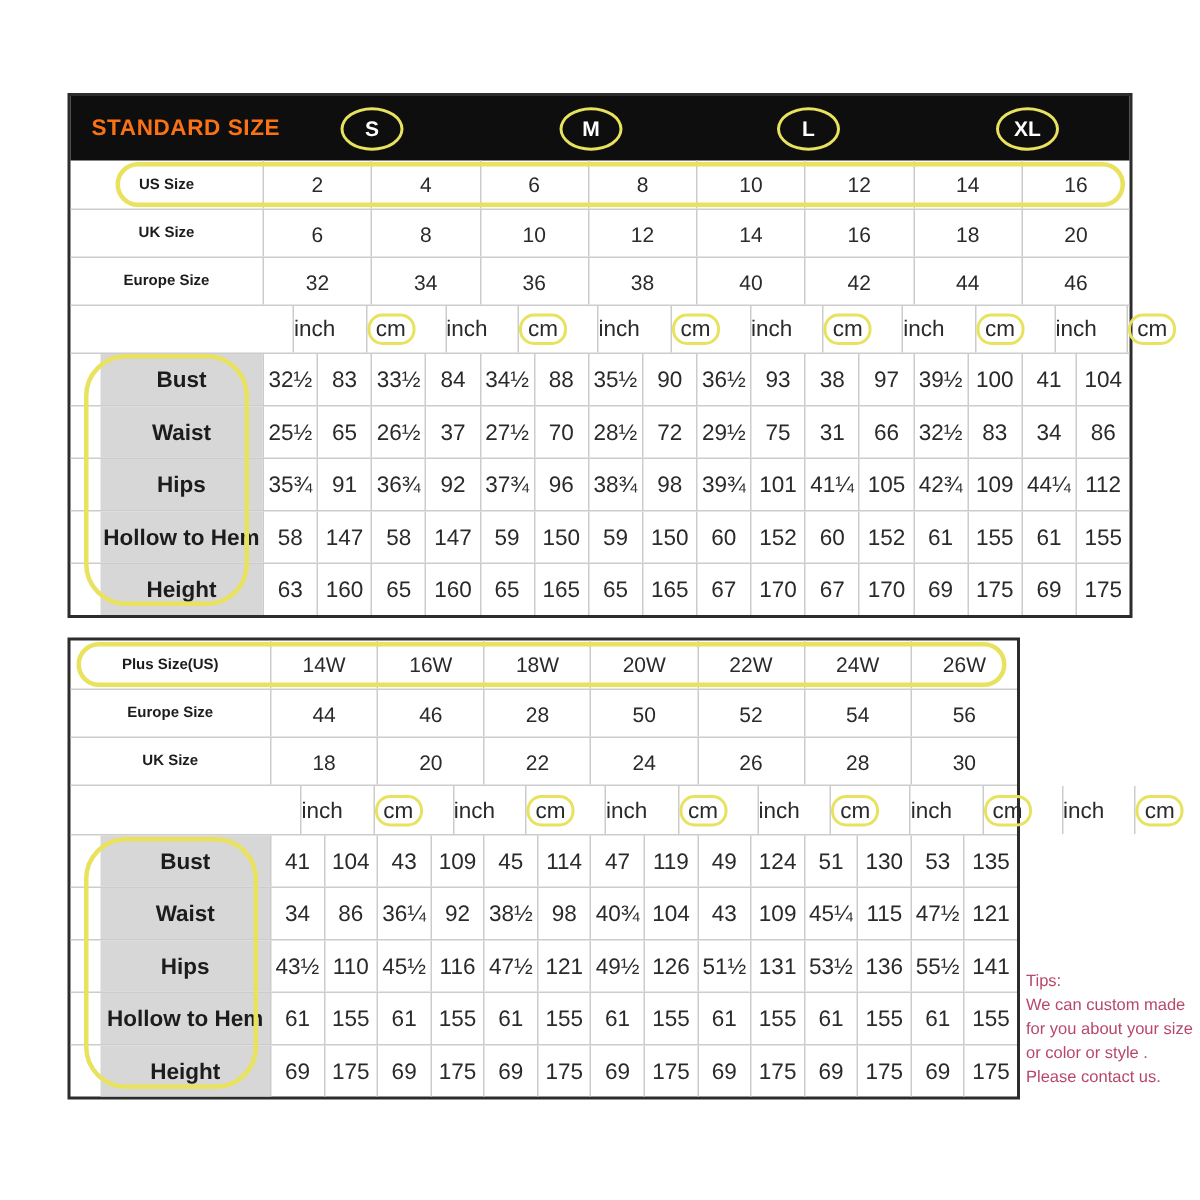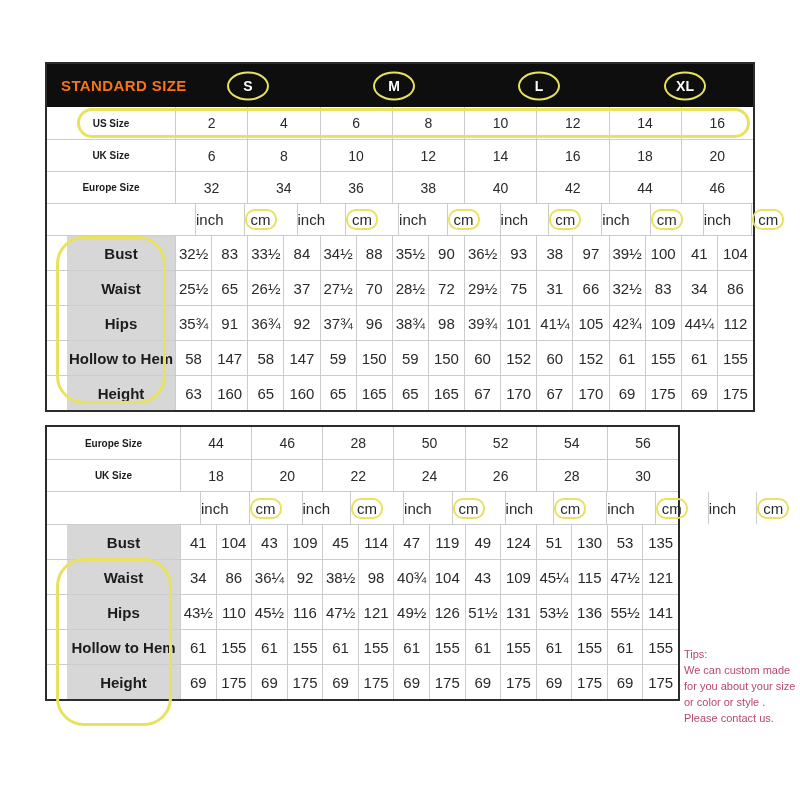--- a/index.html
+++ b/index.html
@@ -256,20 +256,31 @@
         <div class="cell">69</div>
         <div class="cell">175</div>
       </div>
     </div>
   <div class="label-ring"></div>
 </div>
 
 <div class="size-table" id="plus-table">
   <div class="tbody" id="plus-body">
       <div class="row srow">
+        <div class="cell lcell">Plus Size(US)</div>
+        <div class="cell">14W</div>
+        <div class="cell">16W</div>
+        <div class="cell">18W</div>
+        <div class="cell">20W</div>
+        <div class="cell">22W</div>
+        <div class="cell">24W</div>
+        <div class="cell">26W</div>
+        <div class="capsule"></div>
+      </div>
+      <div class="row srow">
         <div class="cell lcell">Europe Size</div>
         <div class="cell">44</div>
         <div class="cell">46</div>
         <div class="cell">28</div>
         <div class="cell">50</div>
         <div class="cell">52</div>
         <div class="cell">54</div>
         <div class="cell">56</div>
       </div>
       <div class="row srow">

